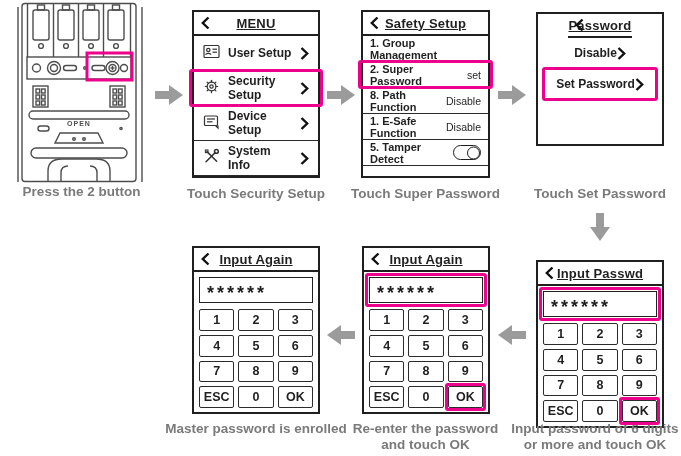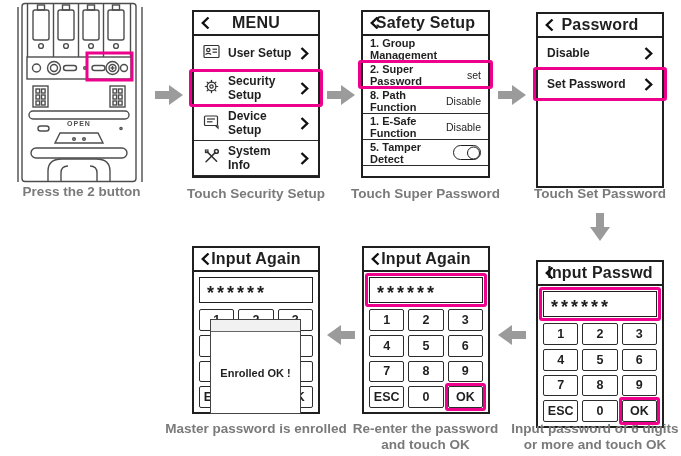--- a/index.html
+++ b/index.html
@@ -11,21 +11,21 @@
     --art:#4d4d4d;
   }
   *{box-sizing:border-box;margin:0;padding:0;}
   html,body{background:#fff;}
   body{font-family:"Liberation Sans","DejaVu Sans",sans-serif;color:var(--ink);}
   .canvas{position:relative;width:681px;height:456px;background:#fff;overflow:hidden;}
 
   
   .screen{position:absolute;background:#fff;border:2px solid var(--ink);display:flex;flex-direction:column;}
   .scr-header{height:24px;flex:0 0 24px;border-bottom:2px solid var(--ink);display:flex;align-items:center;justify-content:center;position:relative;}
-  .scr-title{font-size:16px;font-weight:700;letter-spacing:.2px;}
+  .scr-title{font-size:13px;font-weight:700;letter-spacing:.2px;text-decoration:underline;}
   .back{position:absolute;left:7px;top:50%;transform:translateY(-50%);display:flex;align-items:center;cursor:pointer;}
 
   
   .menu-row{height:38px;border-bottom:1.6px solid var(--line);display:flex;align-items:center;padding:0 9px;gap:8px;position:relative;}
   .menu-label{font-size:12px;font-weight:600;}
   .row-chev{margin-left:auto;display:flex;align-items:center;}
   .saf-row{height:26px;border-bottom:1.6px solid var(--line);display:flex;align-items:center;padding:0 7px;position:relative;}
   .saf-label{font-size:11px;font-weight:600;}
   .saf-value{margin-left:auto;font-size:10.5px;font-weight:400;}
   .pw-row{height:31px;border-bottom:1.6px solid var(--line);display:flex;align-items:center;padding:0 9px;position:relative;}
@@ -248,21 +248,21 @@
     <div class="saf-row">
       <span class="saf-label">1. E-Safe Function</span>
       <span class="saf-value">Disable</span>
     </div>
     <div class="saf-row">
       <span class="saf-label">5. Tamper Detect</span>
       <span class="toggle"></span>
     </div>
   </div>
 
-  <div class="screen" style="left:536px;top:12px;width:128px;height:176px;">
+  <div class="screen" style="left:536px;top:12px;width:128px;height:134px;align-items:center;">
     <div class="scr-header">
       <span class="back">
         <svg width="9" height="13" viewBox="0 0 9 13">
             <path d="M7.5 1 L1.8 6.5 L7.5 12" stroke="#111" stroke-width="2.4" fill="none"></path>
           </svg>
       </span>
       <span class="scr-title">Password</span>
     </div>
     <div class="pw-row">
       <span class="menu-label">Disable</span>
@@ -368,24 +368,20 @@
         <div class="key">4</div>
         <div class="key">5</div>
         <div class="key">6</div>
         <div class="key">7</div>
         <div class="key">8</div>
         <div class="key">9</div>
         <div class="key">ESC</div>
         <div class="key">0</div>
         <div class="key">OK</div>
       </div>
-      <div class="dialog">
-        <div class="dialog-bar"></div>
-        <div class="dialog-msg">Enrolled OK !</div>
-      </div>
     </div>
   </div>
 
   <div class="caption" style="left:0px;top:184px;width:163px;">Press the 2 button</div>
   <div class="caption" style="left:174px;top:186px;width:164px;">Touch Security Setup</div>
   <div class="caption" style="left:343px;top:186px;width:165px;">Touch Super Password</div>
   <div class="caption" style="left:520px;top:186px;width:160px;">Touch Set Password</div>
   <div class="caption" style="left:509px;top:421px;width:172px;">Input password of 6 digits
 or more and touch OK</div>
   <div class="caption" style="left:343px;top:421px;width:165px;">Re-enter the password

